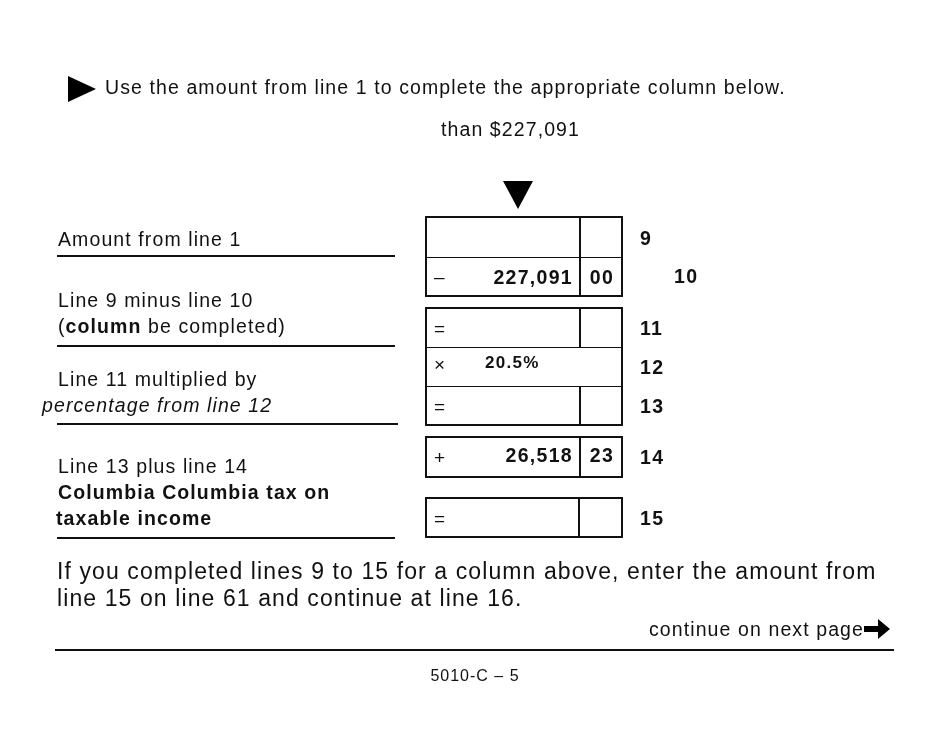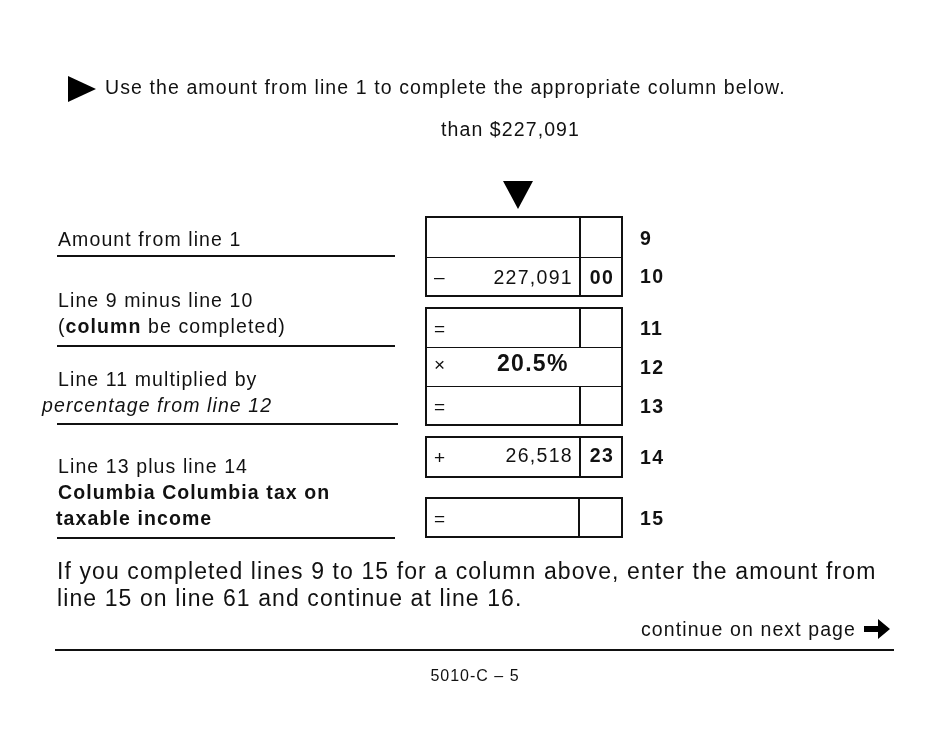--- a/index.html
+++ b/index.html
@@ -36,35 +36,35 @@
     }
     .row { position: relative; height: 37px; box-sizing: border-box; border-top: 1.5px solid #111; }
     .row:first-child { border-top: none; }
     .row .div {
       position: absolute; left: 152px; top: 0; bottom: 0; width: 1.5px; background: #111;
     }
     .row .op {
       position: absolute; left: 7px; top: 6px; font-size: 19px; line-height: 24px;
     }
     .row .dollars {
-      position: absolute; right: 48px; top: 5px; font-size: 19.5px; font-weight: normal;
+      position: absolute; right: 48px; top: 5px; font-size: 19.5px; font-weight: bold;
       letter-spacing: 1.3px; line-height: 24px; margin-left: 20px;
     }
     .row .cents {
       position: absolute; left: 156px; width: 38px; top: 5px; text-align: center;
       font-size: 19.5px; font-weight: bold; letter-spacing: 1.3px; line-height: 24px;
     }
     .row .pct {
-      position: absolute; left: 70px; top: 3px; font-size: 23px; font-weight: bold;
+      position: absolute; left: 58px; top: 3px; font-size: 17px; font-weight: bold;
       letter-spacing: 1.3px; line-height: 24px;
     }
     .lnum { position: absolute; left: 640px; font-size: 19.5px; font-weight: bold; letter-spacing: 1.3px; line-height: 24px; }
 
     .foot-text { left: 57px; top: 558px; font-size: 23px; letter-spacing: 1.1px; line-height: 27px; white-space: nowrap; }
-    .cont { right: 60px; top: 616px; font-size: 19.5px; letter-spacing: 1.1px; line-height: 26px; display: flex; align-items: center; gap: 8px; }
+    .cont { right: 60px; top: 616px; font-size: 19.5px; letter-spacing: 1.1px; line-height: 26px; display: flex; align-items: center; gap: 0; }
     .cont svg { display: block; }
     .bottom-rule { left: 55px; top: 649px; width: 839px; height: 2px; background: #111; }
     .page-num { left: 0; width: 950px; top: 666px; text-align: center; font-size: 16px; letter-spacing: 1px; line-height: 20px; }
   </style>
 </head>
 <body>
 
 <div class="abs intro-arrow"></div>
 <div class="abs txt intro-text">Use the amount from line 1 to complete the appropriate column below.</div>
 
@@ -97,21 +97,21 @@
     <span class="cents"></span>
   </div>
   <div class="row" style="height:38px;">
     <span class="op" style="top:7px;">–</span>
     <span class="dollars" style="top:7px;">227,091</span>
     <span class="div"></span>
     <span class="cents" style="top:7px;">00</span>
   </div>
 </div>
 <div class="lnum" style="top:226px;">9</div>
-<div class="lnum" style="top:264px;">10</div>
+<div class="lnum" style="top:264px;margin-left:34px;">10</div>
 
 <div class="box" style="top:307px;">
   <div class="row" style="height:38px;">
     <span class="op" style="top:8px;">=</span>
     <span class="dollars"></span>
     <span class="div"></span>
     <span class="cents"></span>
   </div>
   <div class="row" style="height:39px;">
     <span class="op" style="top:5px;">×</span>

